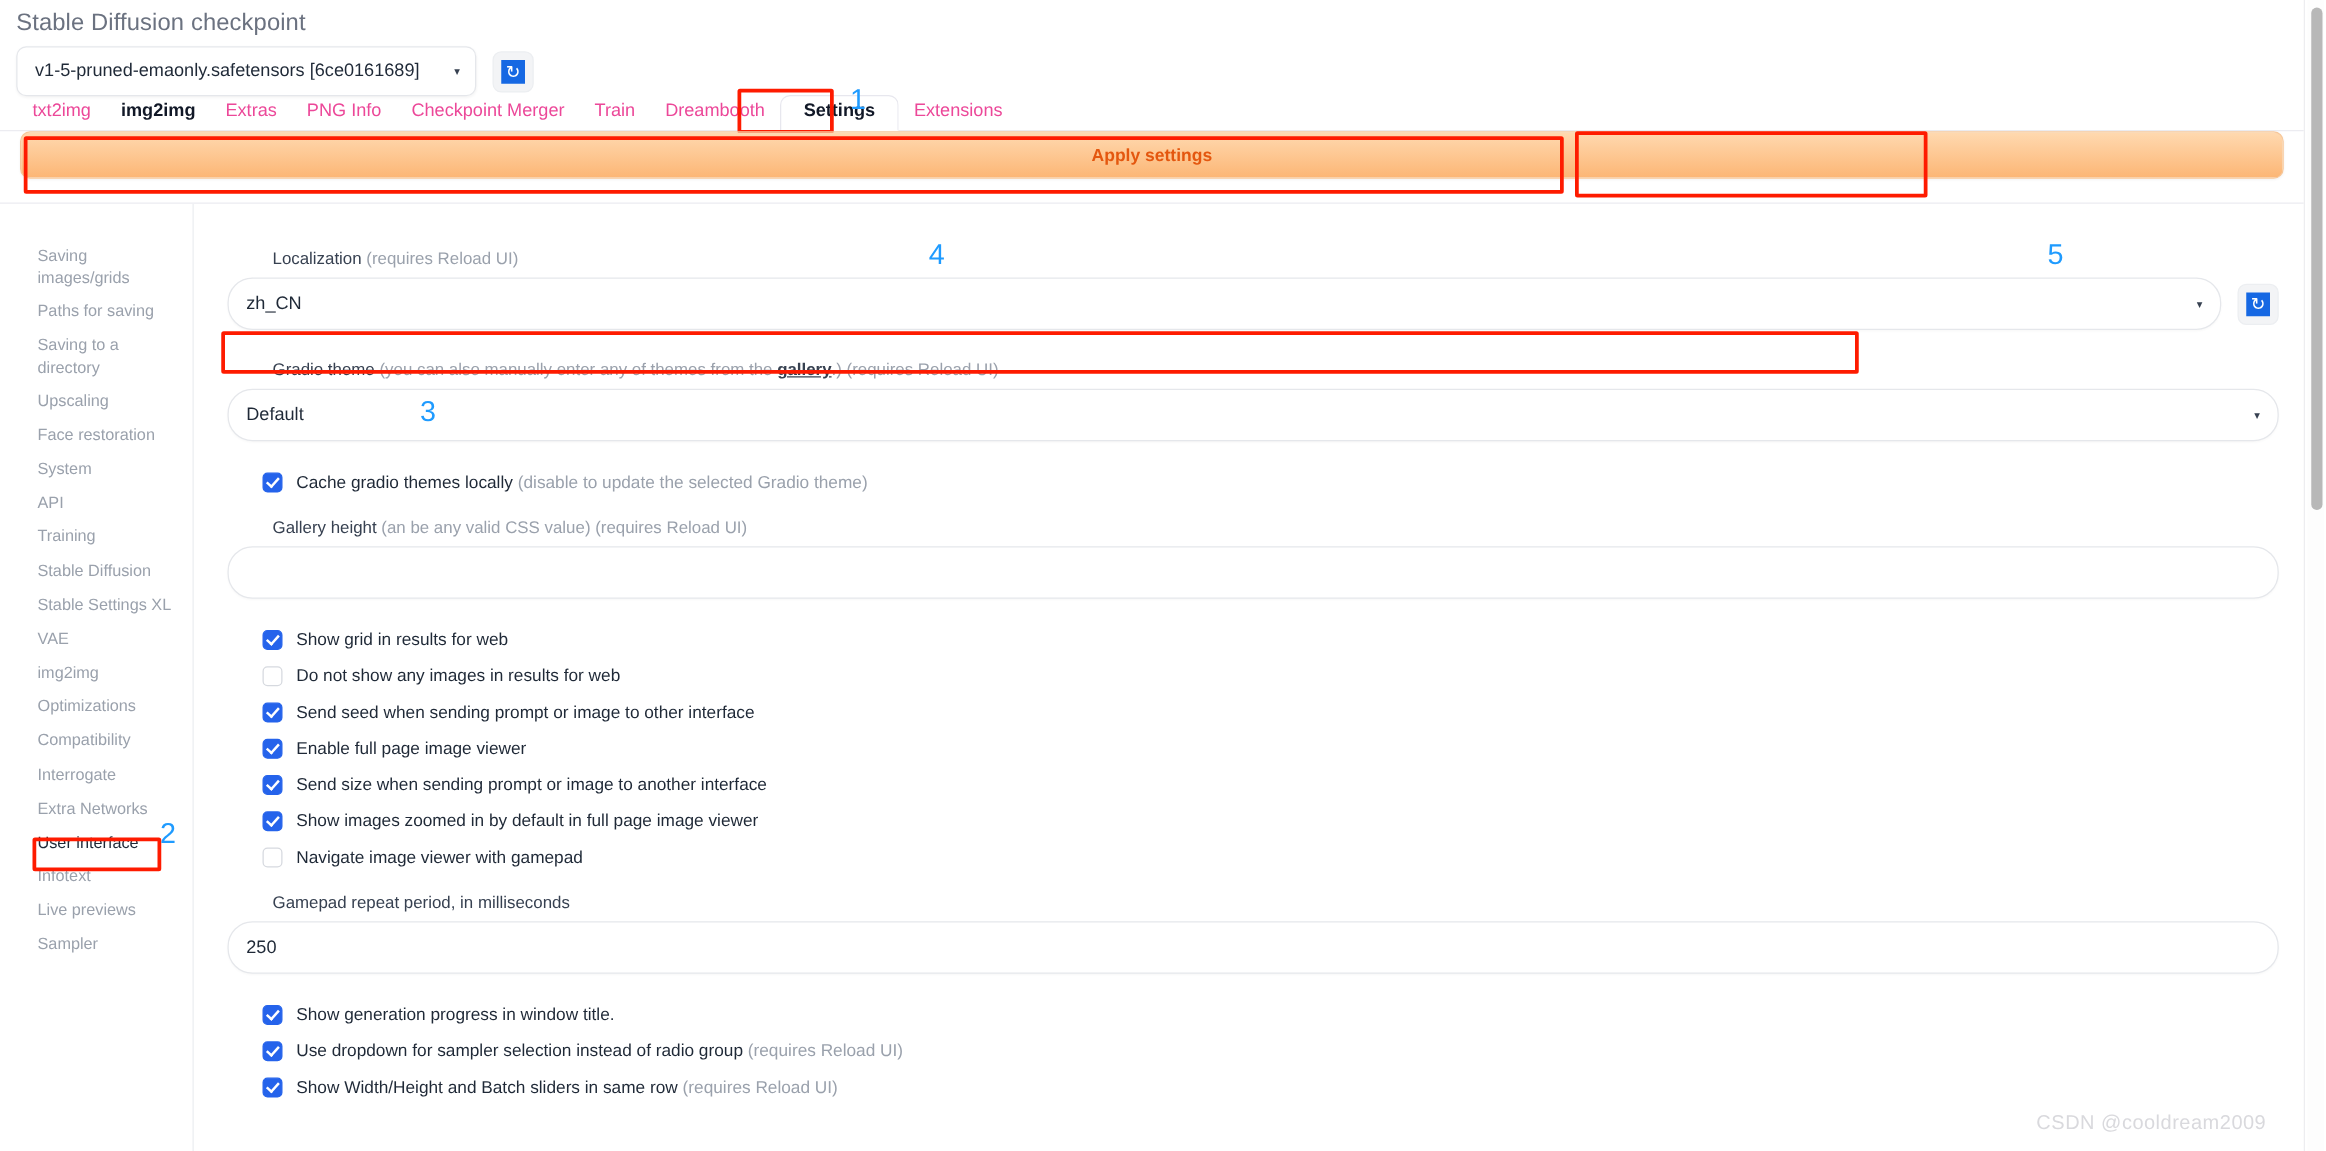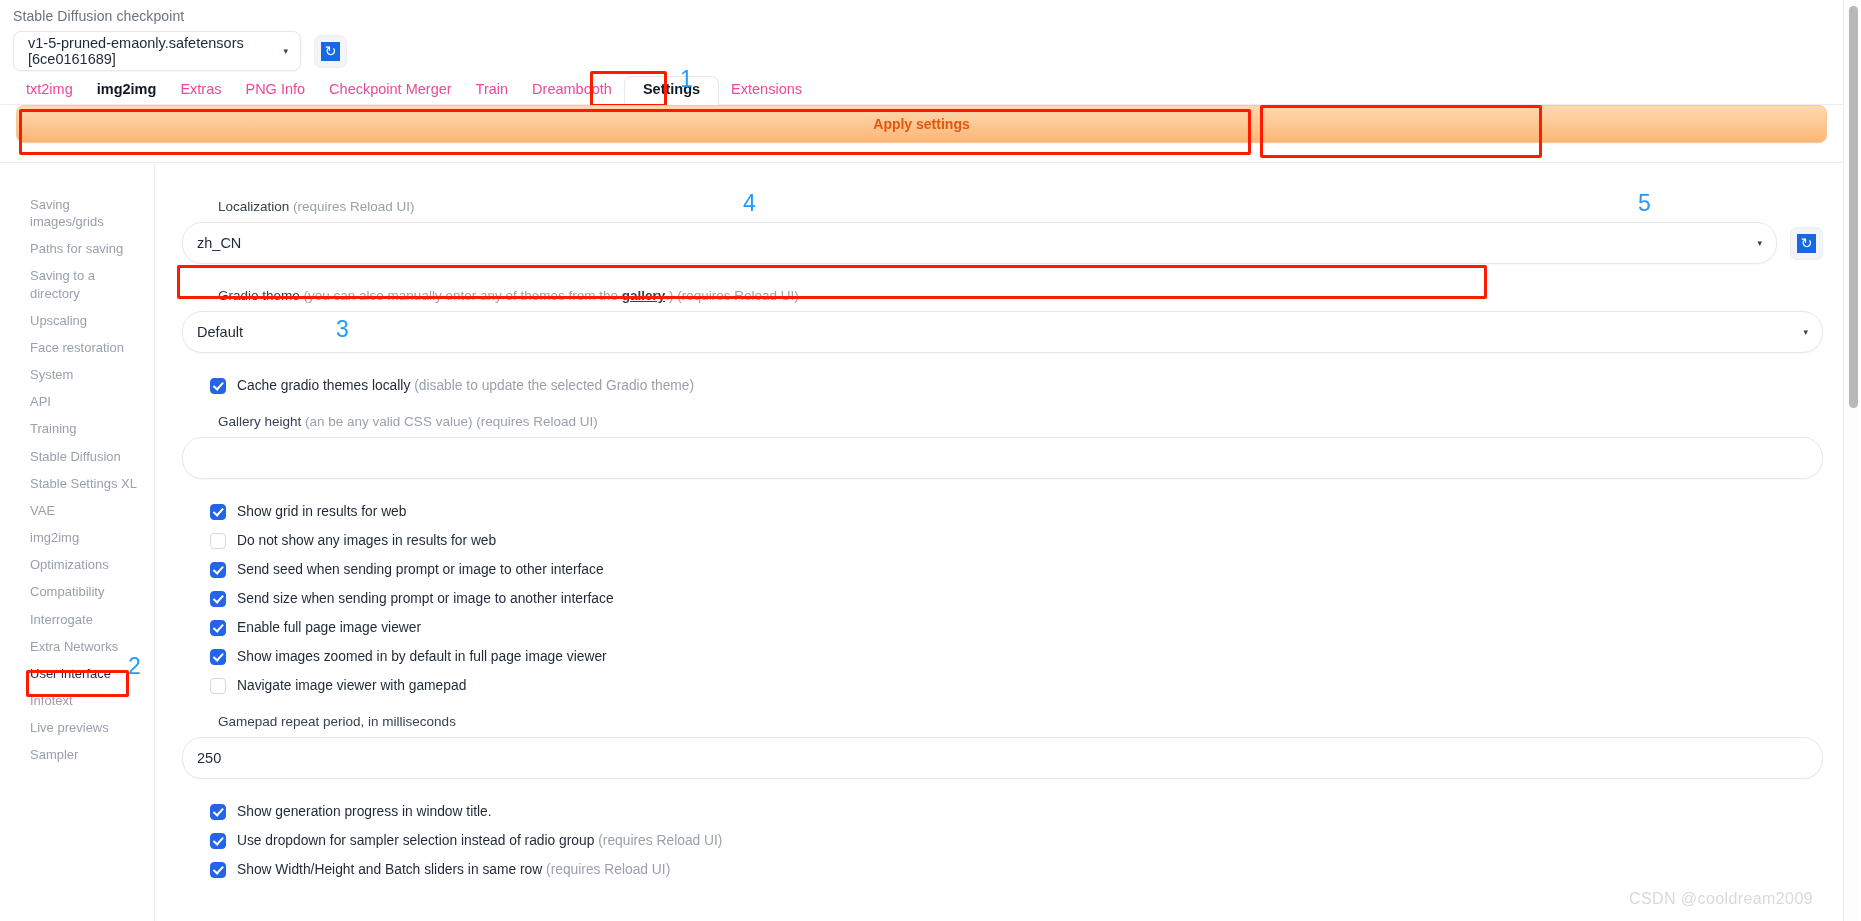--- a/index.html
+++ b/index.html
@@ -13,26 +13,26 @@
   .page {
     position: relative;
     width: 1861px;
     height: 921px;
     background: #ffffff;
   }
 
   
   .ckpt-wrap { position: absolute; left: 13px; top: 8px; }
   .ckpt-label {
-    font-size: 14px; color: #6b7280; letter-spacing: .1px;
+    font-size: 19px; color: #6b7280; letter-spacing: .1px;
     margin-bottom: 7px;
   }
   .ckpt-row { display: flex; align-items: center; gap: 13px; }
   .ckpt-select {
-    width: 288px; height: 40px;
+    width: 368px; height: 40px;
     border: 1px solid #e5e7eb; border-radius: 8px;
     background: #fff;
     display: flex; align-items: center; justify-content: space-between;
     padding: 0 12px 0 14px;
     font-size: 14.5px; color: #1f2937;
     box-shadow: 0 1px 2px rgba(0,0,0,.04);
   }
   .ckpt-select .caret { font-size: 9px; color: #374151; margin-left: 6px; }
   .refresh-btn {
     width: 33px; height: 33px; border-radius: 7px;
@@ -330,25 +330,25 @@
       <div class="cb-row">
         <span class="cb"></span>
         <span class="cb-text">Do not show any images in results for web</span>
       </div>
       <div class="cb-row">
         <span class="cb on"></span>
         <span class="cb-text">Send seed when sending prompt or image to other interface</span>
       </div>
       <div class="cb-row">
         <span class="cb on"></span>
+        <span class="cb-text">Enable full page image viewer</span>
+      </div>
+      <div class="cb-row">
+        <span class="cb on"></span>
         <span class="cb-text">Send size when sending prompt or image to another interface</span>
-      </div>
-      <div class="cb-row">
-        <span class="cb on"></span>
-        <span class="cb-text">Enable full page image viewer</span>
       </div>
       <div class="cb-row">
         <span class="cb on"></span>
         <span class="cb-text">Show images zoomed in by default in full page image viewer</span>
       </div>
       <div class="cb-row">
         <span class="cb"></span>
         <span class="cb-text">Navigate image viewer with gamepad</span>
       </div>
 

